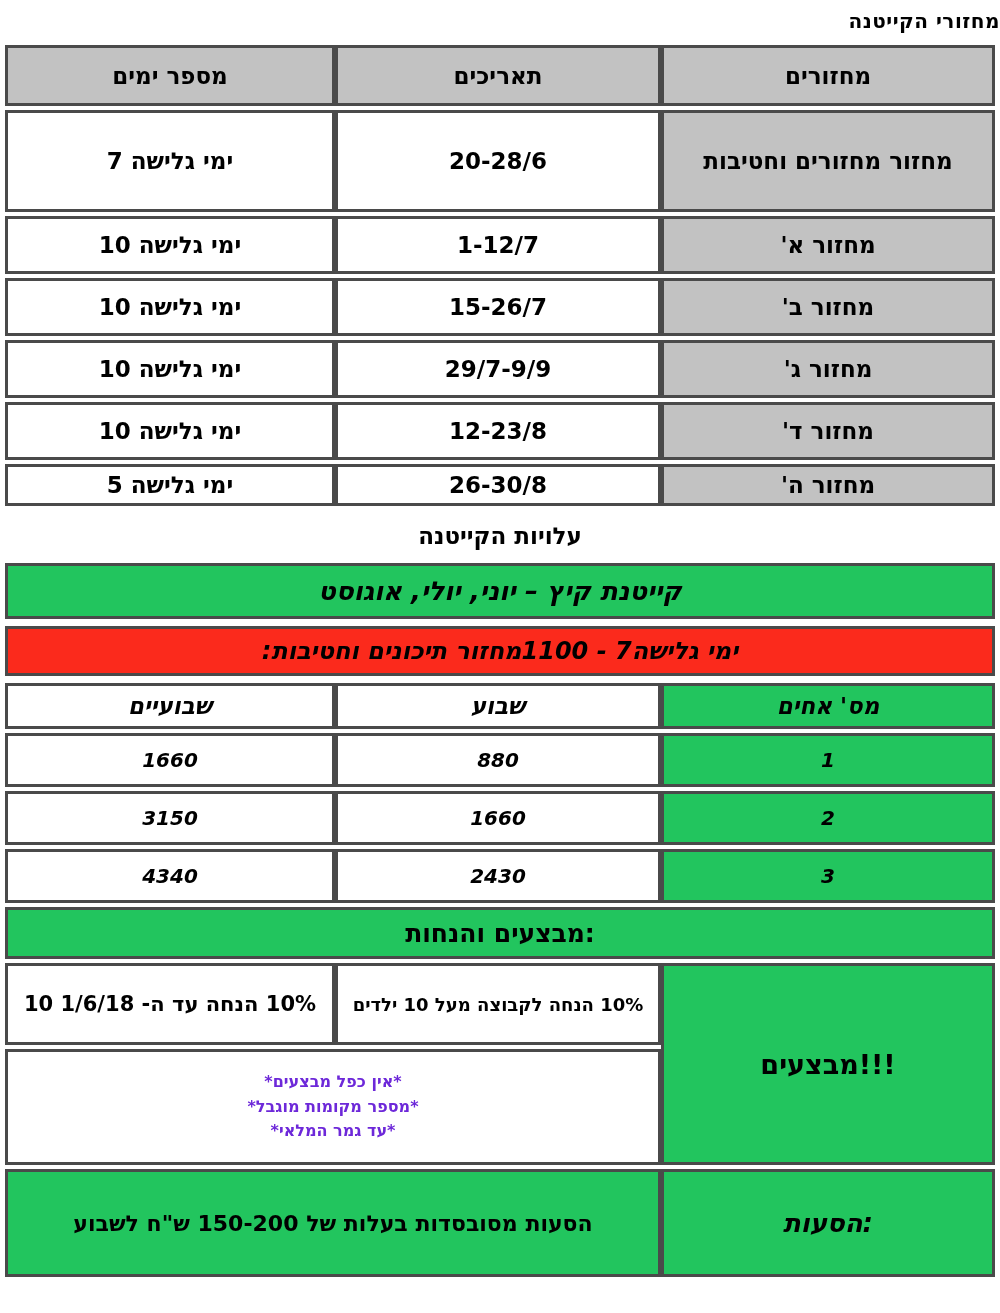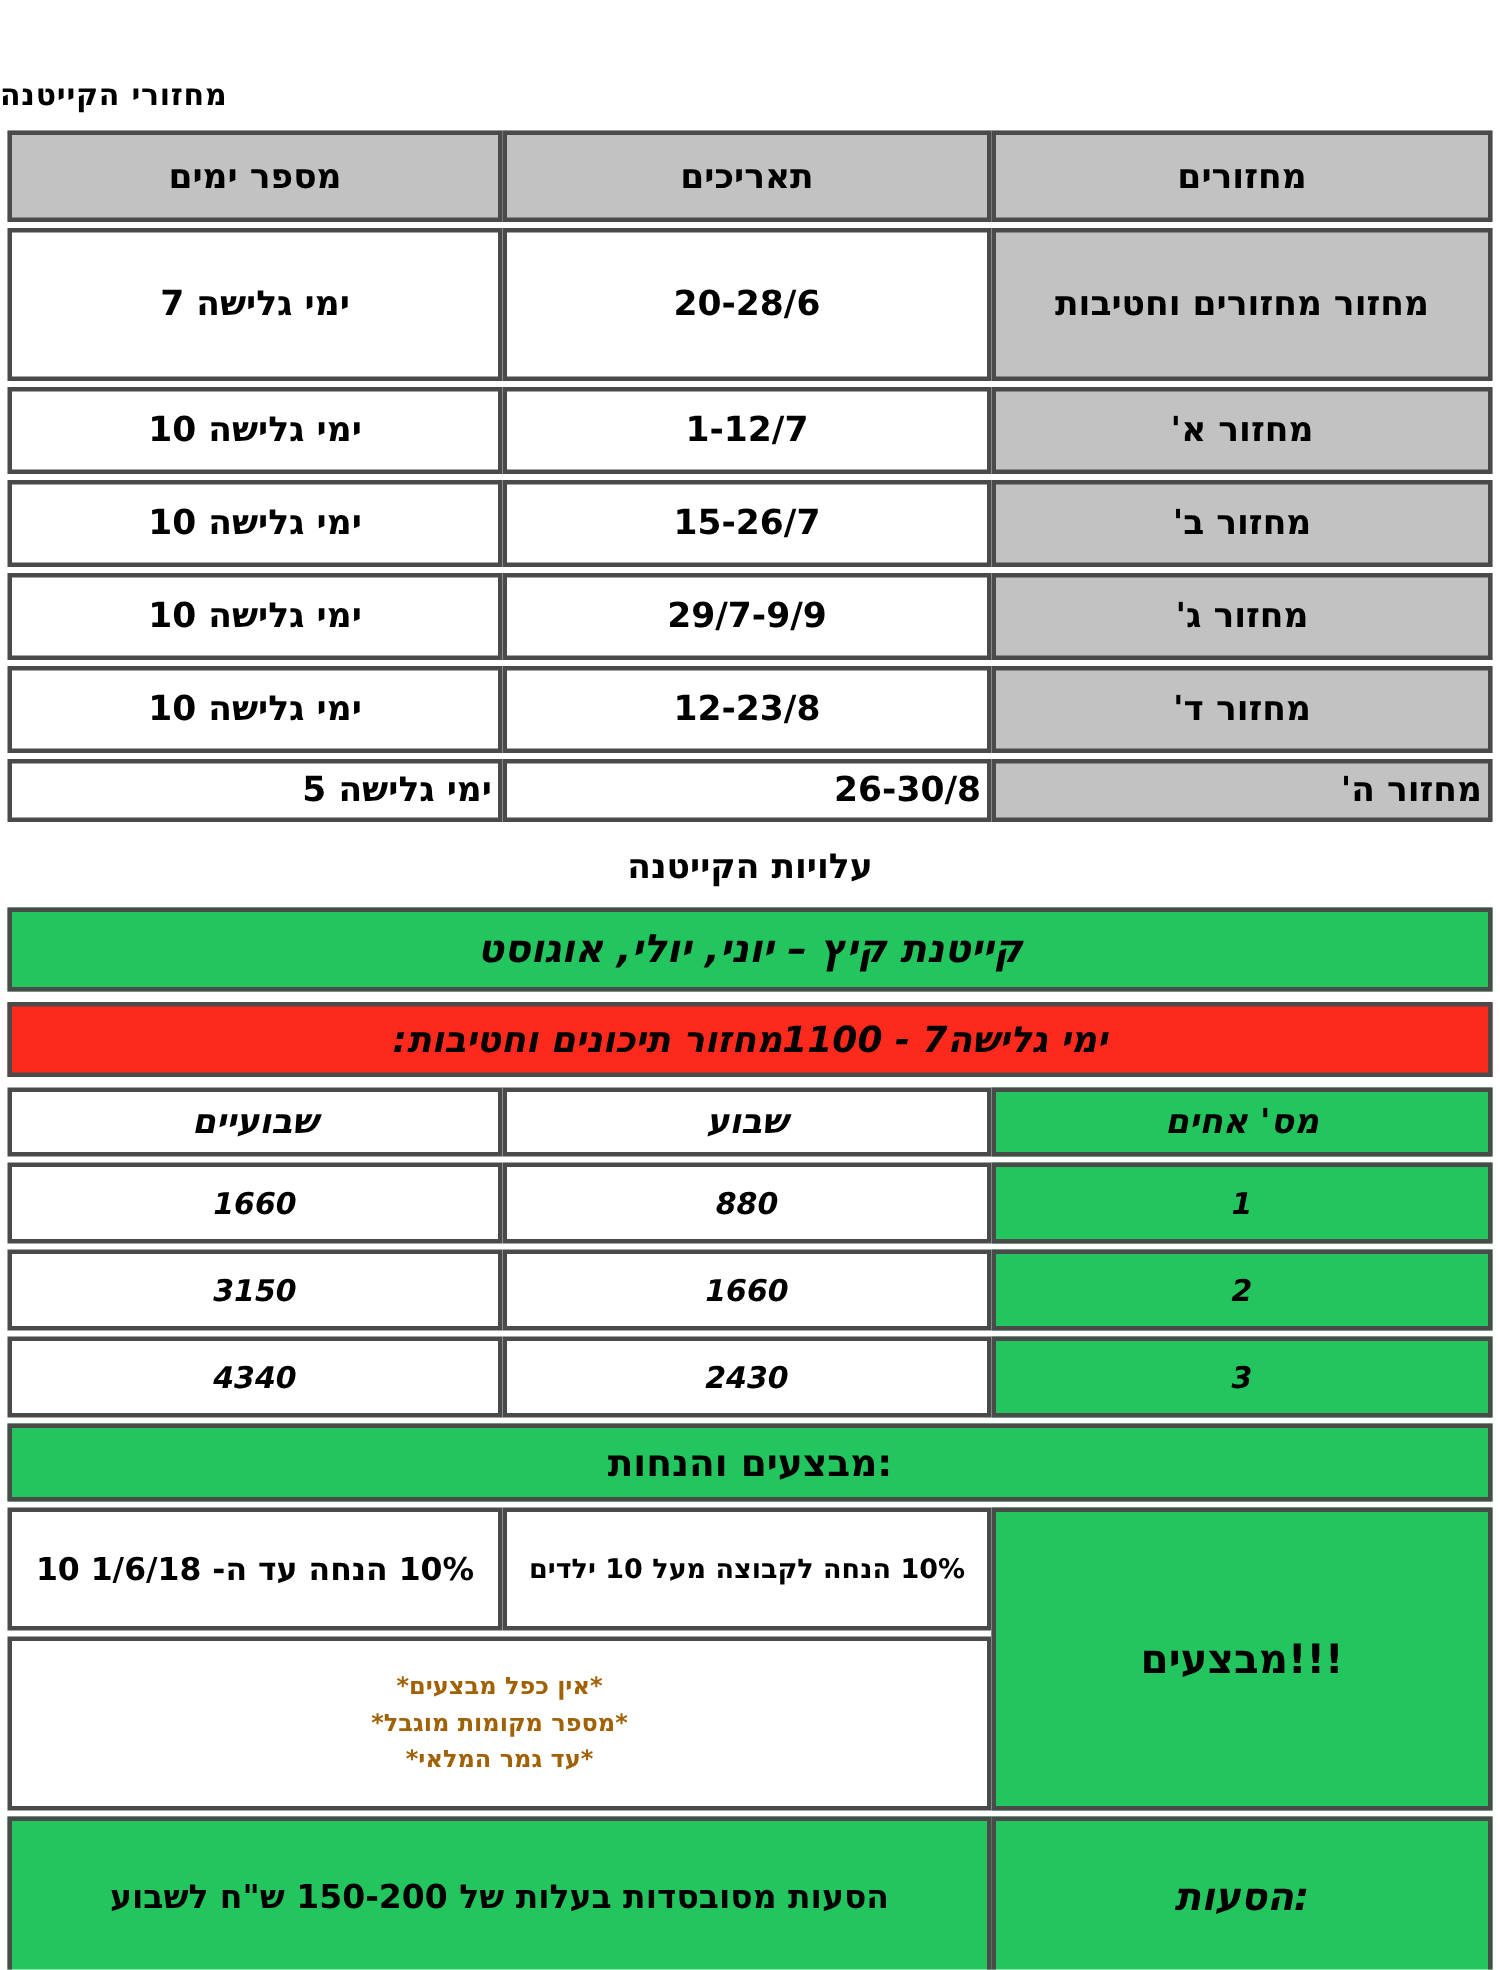--- a/index.html
+++ b/index.html
@@ -2,42 +2,42 @@
 <html lang="he"><head>
 <meta charset="utf-8">
 <style>
   html,body { margin:0; padding:0; background:#ffffff; }
   body {
     width:1000px; height:1313px;
     font-family:"DejaVu Sans", sans-serif;
     color:#000; direction:rtl; overflow:hidden;
   }
   .page-title {
-    text-align:left; font-weight:bold; font-size:20px;
-    padding:9px 12px 8px 0; letter-spacing:0.5px;margin-top:42px;
+    text-align:right; font-weight:bold; font-size:20px;
+    padding:9px 0 8px 0; letter-spacing:0.5px;
   }
   
   table.grid {
     width:990px; margin:0 auto; table-layout:fixed;
     border-collapse:separate; border-spacing:0 4px;
   }
   table.grid td {
     border:3px solid #4a4a4a; text-align:center; vertical-align:middle;
     font-weight:bold; padding:0 4px; overflow:hidden;
   }
   .bg-gray   { background:#c2c2c2; }
   .bg-yellow { background:#22c55e; }
   .bg-white  { background:#ffffff; }
   .bg-red    { background:#fb2a1c; }
 
   
   .t1-head td { height:55px; font-size:23px; }
   .t1-row td  { height:52px; font-size:23px; }
   .t1-row.tall td  { height:96px;text-align:center; }
-  .t1-row.short td { height:36px;text-align:right; }
+  .t1-row.short td { height:36px; }
 
   
   .costs-title { text-align:center; font-weight:bold; font-size:23px; padding:13px 0 14px 0; }
   .banner {
     width:984px; margin:0 auto 7px auto; border:3px solid #4a4a4a;
     display:flex; align-items:center; justify-content:center; text-align:center;
   }
   .banner-summer { height:50px; font-weight:bold; font-style:italic; font-size:26px; }
   .banner-red    { height:44px; font-weight:bold; font-style:italic; font-size:24px; margin-bottom:3px; }
   .banner-promos { height:46px; font-weight:bold; font-size:25px; margin-bottom:0; }
@@ -45,21 +45,21 @@
   .tcost td { font-style:italic; }
   .tcost-head td { height:40px; font-size:23px; }
   .tcost-row td  { height:48px; font-size:20px; }
 
   
   .tpromo .rowA td { height:76px; }
   .cell-disc-date  { font-size:21px; }
   .cell-disc-group { font-size:18px; }
   .cell-promos-big { font-size:27px; direction:ltr; }
   .tpromo .rowB td { height:110px; }
-  .notes { font-size:16px; line-height:1.55; color:#a16207; }
+  .notes { font-size:16px; line-height:1.55; color:#6d28d9; }
   .tpromo .rowC td { height:102px; }
   .cell-transport-label { font-size:26px; font-style:italic; direction:ltr; }
   .cell-transport-text  { font-size:22px; }
   .ltr { direction:ltr; }
 </style>
 </head>
 <body>
 
 <div class="page-title">מחזורי הקייטנה</div>
 

